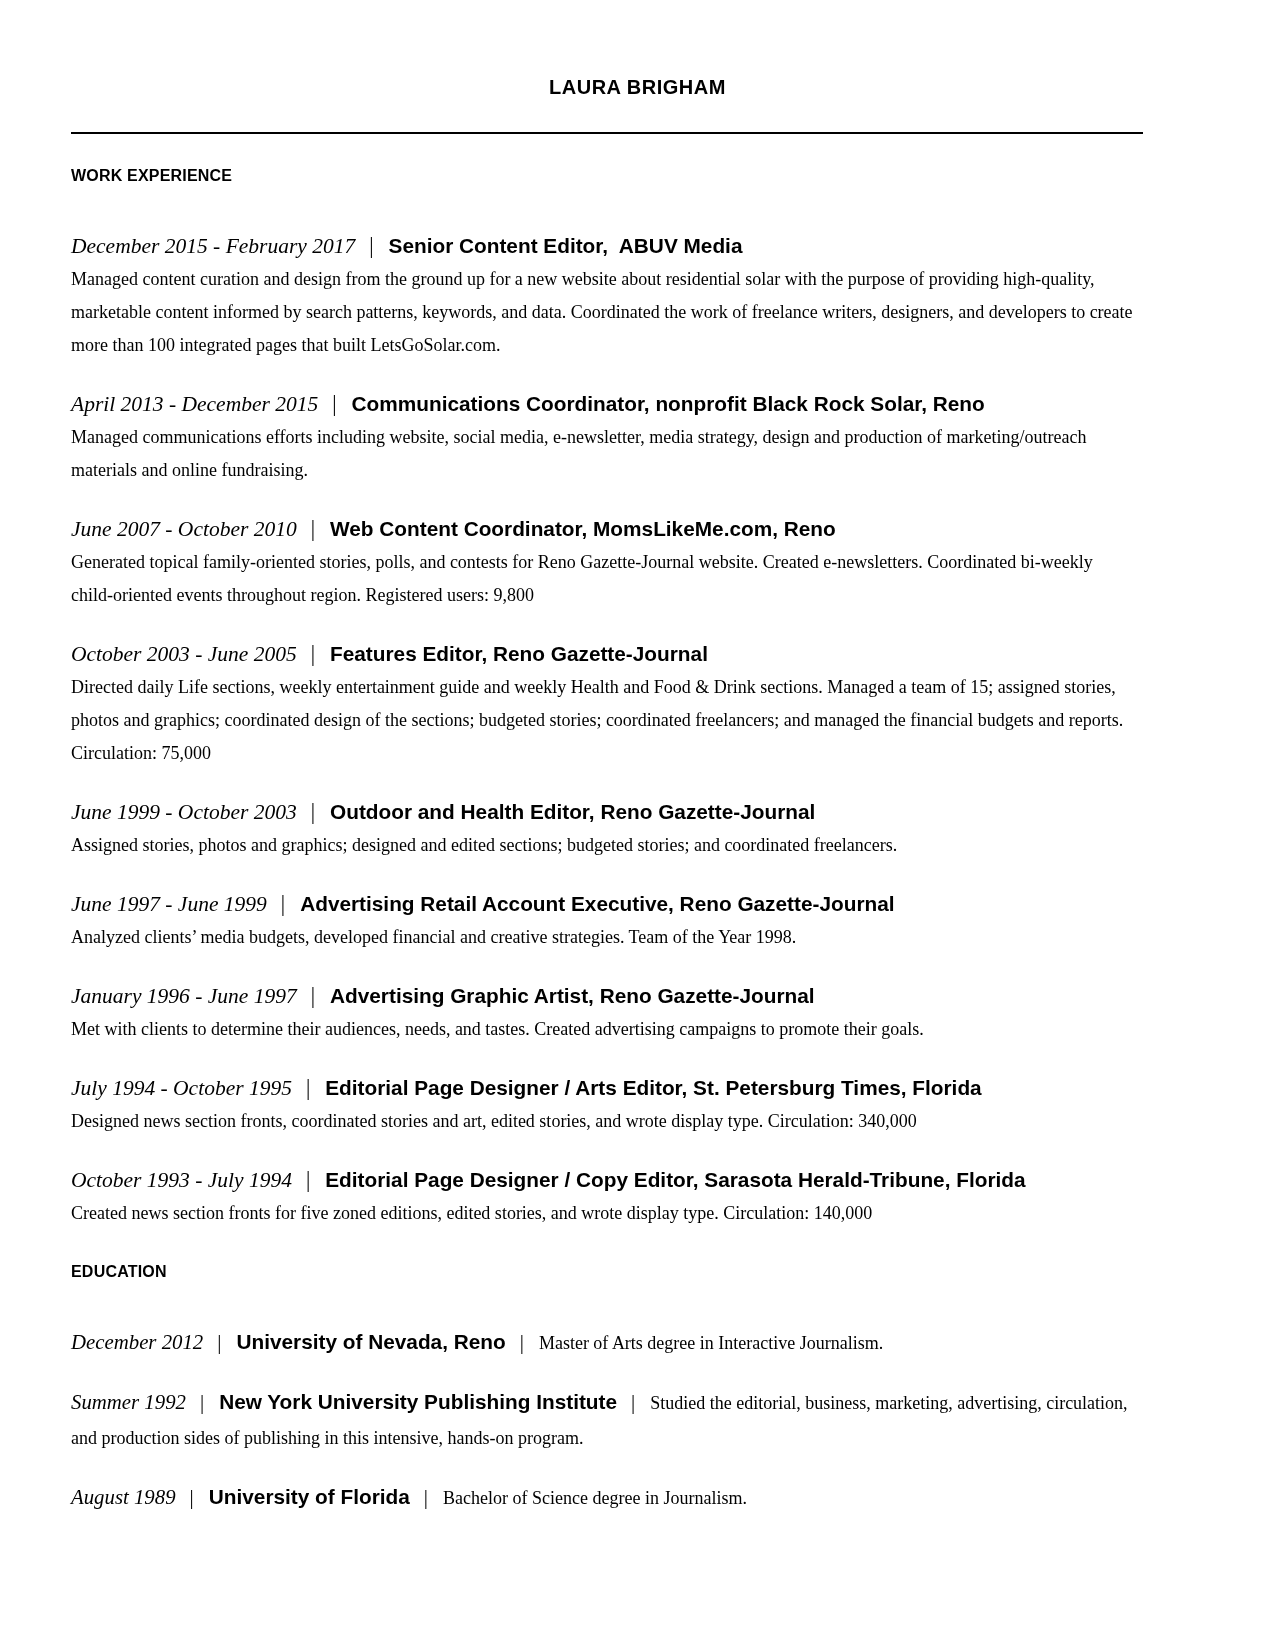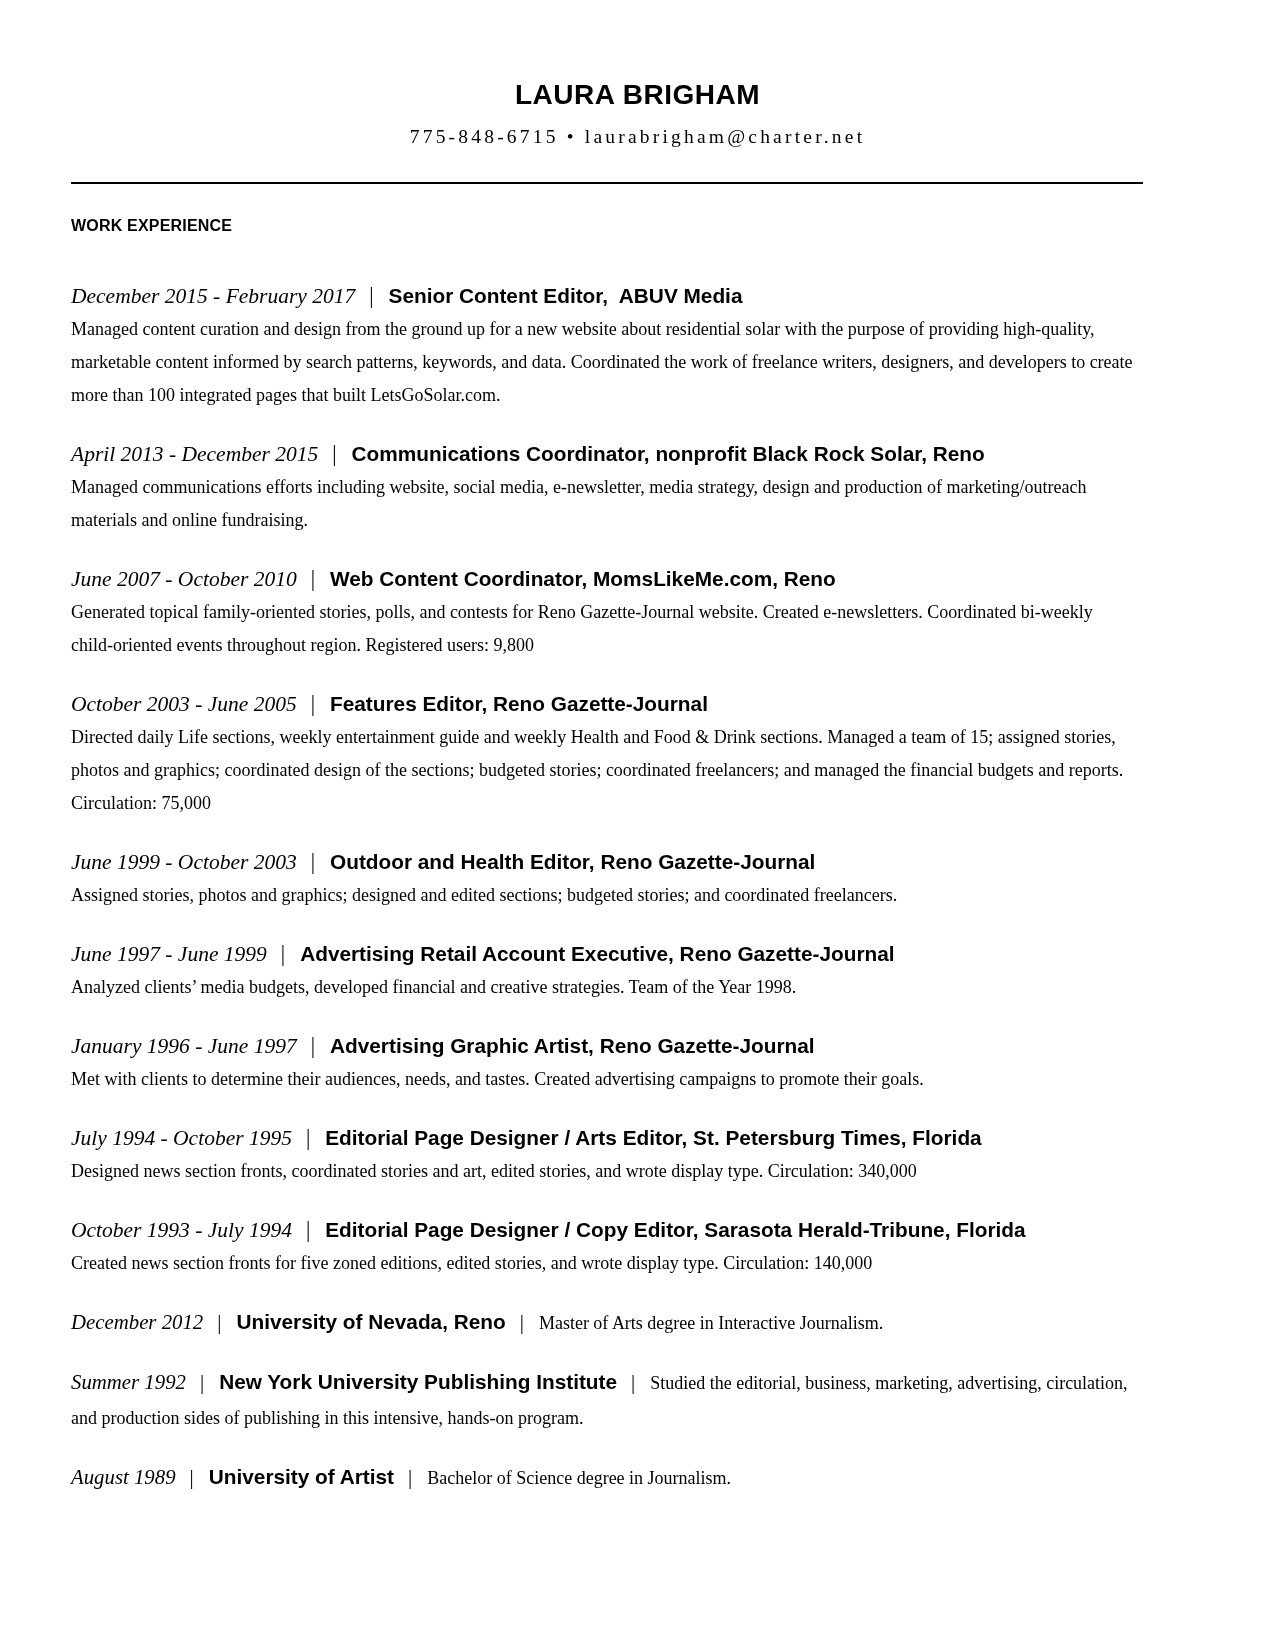--- a/index.html
+++ b/index.html
@@ -10,24 +10,24 @@
     background: #ffffff;
     color: #000000;
     box-sizing: border-box;
     padding-top: 68px;
     font-family: "Liberation Serif", serif;
     overflow: hidden;
   }
   
   .header { text-align: center; }
   .name {
-    margin: 12px;
+    margin: 4px;
     font-family: "Liberation Sans", sans-serif;
     font-weight: bold;
-    font-size: 28px;
+    font-size: 20px;
     line-height: 30px;
     letter-spacing: 0.5px;
   }
   .contact {
     margin: 4px 0 0 0;
     font-family: "Liberation Serif", serif;
     font-size: 19.5px;
     line-height: 30px;
     letter-spacing: 3.2px;
   }
@@ -79,21 +79,20 @@
   }
   .edu-line { font-size: 20.8px; line-height: 33px; }
 </style>
 </head>
 <body>
 
 <div class="page">
 
   <header class="header">
     <h1 class="name">LAURA BRIGHAM</h1>
-    <p class="contact">775-848-6715 • laurabrigham@charter.net</p>
   </header>
 
   <div class="content">
     <hr class="rule">
 
     <h2 class="section-title">WORK EXPERIENCE</h2>
 
     <section>
   <article class="entry">
     <p class="entry-head">
@@ -152,35 +151,36 @@
   </article>
 
   <article class="entry">
     <p class="entry-head">
       <span class="dates">October 1993 - July 1994</span><span class="pipe">|</span><span class="job-title">Editorial Page Designer / Copy Editor, Sarasota Herald-Tribune, Florida</span>
     </p>
     <p class="entry-desc">Created news section fronts for five zoned editions, edited stories, and wrote display type. Circulation: 140,000</p>
   </article>
 </section>
 
+    <h2 class="section-title">EDUCATION</h2>
 
     <section>
   <article class="entry">
     <p class="edu-line">
       <span class="dates">December 2012</span><span class="pipe">|</span><span class="institution">University of Nevada, Reno</span><span class="pipe">|</span><span class="edu-desc">Master of Arts degree in Interactive Journalism.</span>
     </p>
   </article>
 
   <article class="entry">
     <p class="edu-line">
       <span class="dates">Summer 1992</span><span class="pipe">|</span><span class="institution">New York University Publishing Institute</span><span class="pipe">|</span><span class="edu-desc">Studied the editorial, business, marketing, advertising, circulation, and production sides of publishing in this intensive, hands-on program.</span>
     </p>
   </article>
 
   <article class="entry">
     <p class="edu-line">
-      <span class="dates">August 1989</span><span class="pipe">|</span><span class="institution">University of Artist</span><span class="pipe">|</span><span class="edu-desc">Bachelor of Science degree in Journalism.</span>
+      <span class="dates">August 1989</span><span class="pipe">|</span><span class="institution">University of Florida</span><span class="pipe">|</span><span class="edu-desc">Bachelor of Science degree in Journalism.</span>
     </p>
   </article>
 </section>
   </div>
 
 </div>
 
 </body></html>

